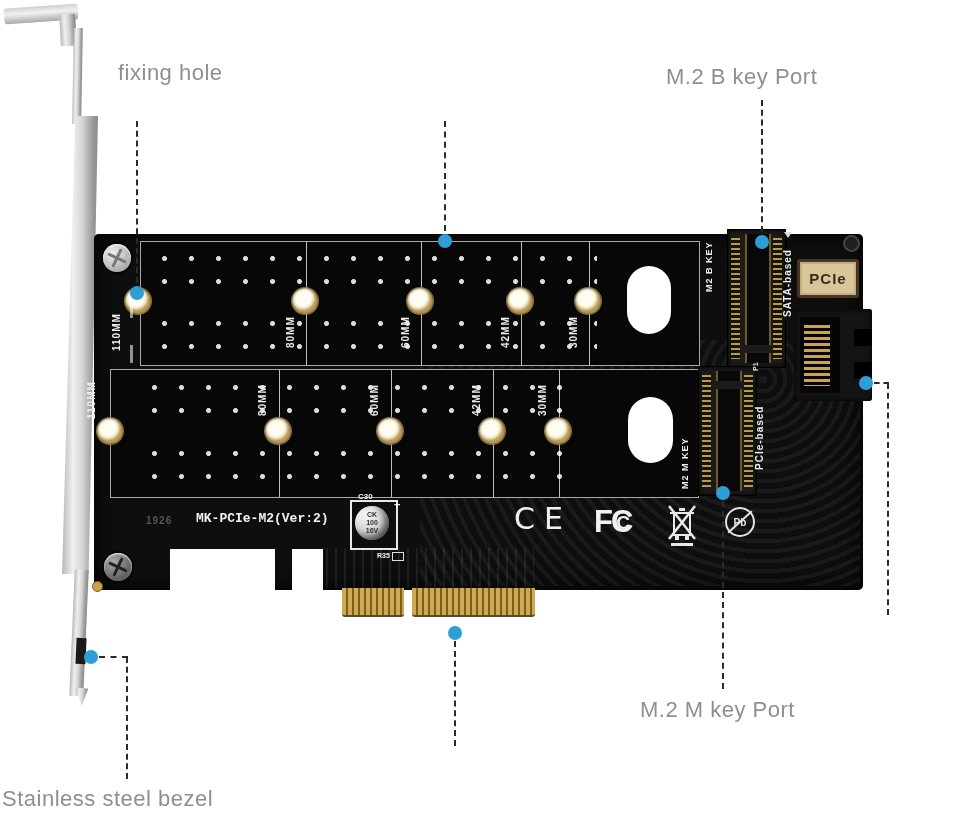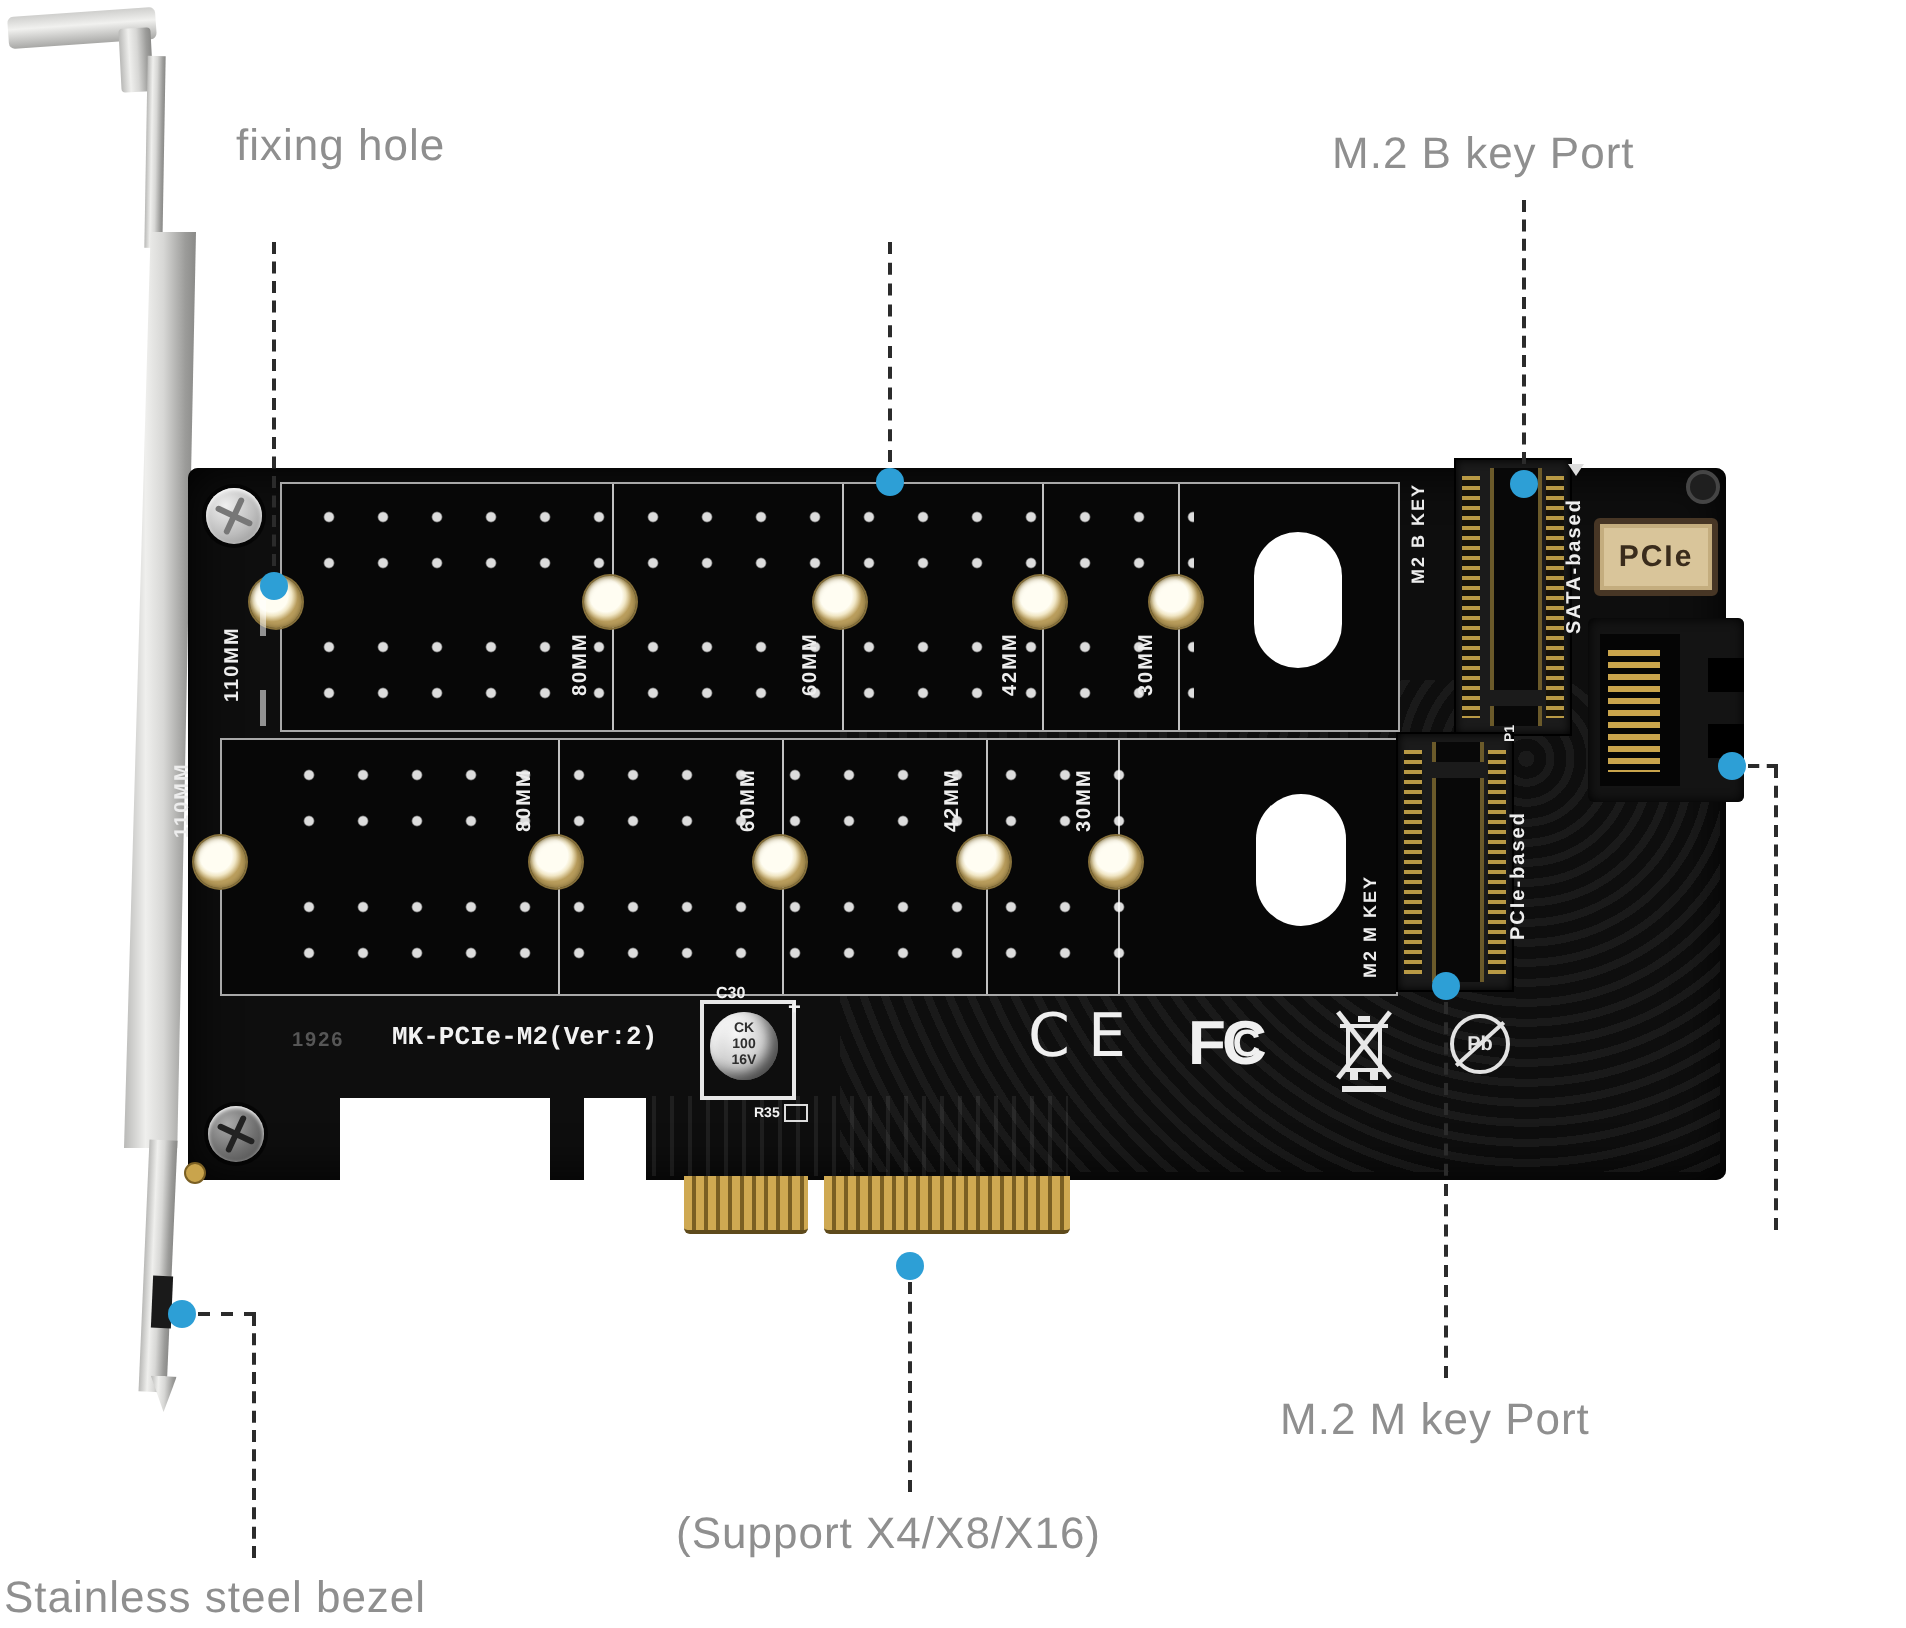--- a/index.html
+++ b/index.html
@@ -238,17 +238,16 @@
   <div class="abs cdot" style="left:716px;top:486px;"></div>
   <div class="abs cdot" style="left:448px;top:626px;"></div>
   <div class="abs cdot" style="left:84px;top:650px;"></div>
 
   <div class="abs biglabel" style="left:118px;top:58px;">
     <div>fixing hole</div>
   </div>
   <div class="abs biglabel" style="left:666px;top:62px;">M.2 B key Port</div>
   <div class="abs biglabel" style="left:640px;top:695px;">M.2 M key Port</div>
   <div class="abs biglabel" style="left:338px;top:752px;">
-    <div>(Support X4/X8/X16)</div>
   </div>
   <div class="abs biglabel" style="left:2px;top:784px;text-align:center;">Stainless steel bezel</div>
 
 </div>
 
 </body></html>

